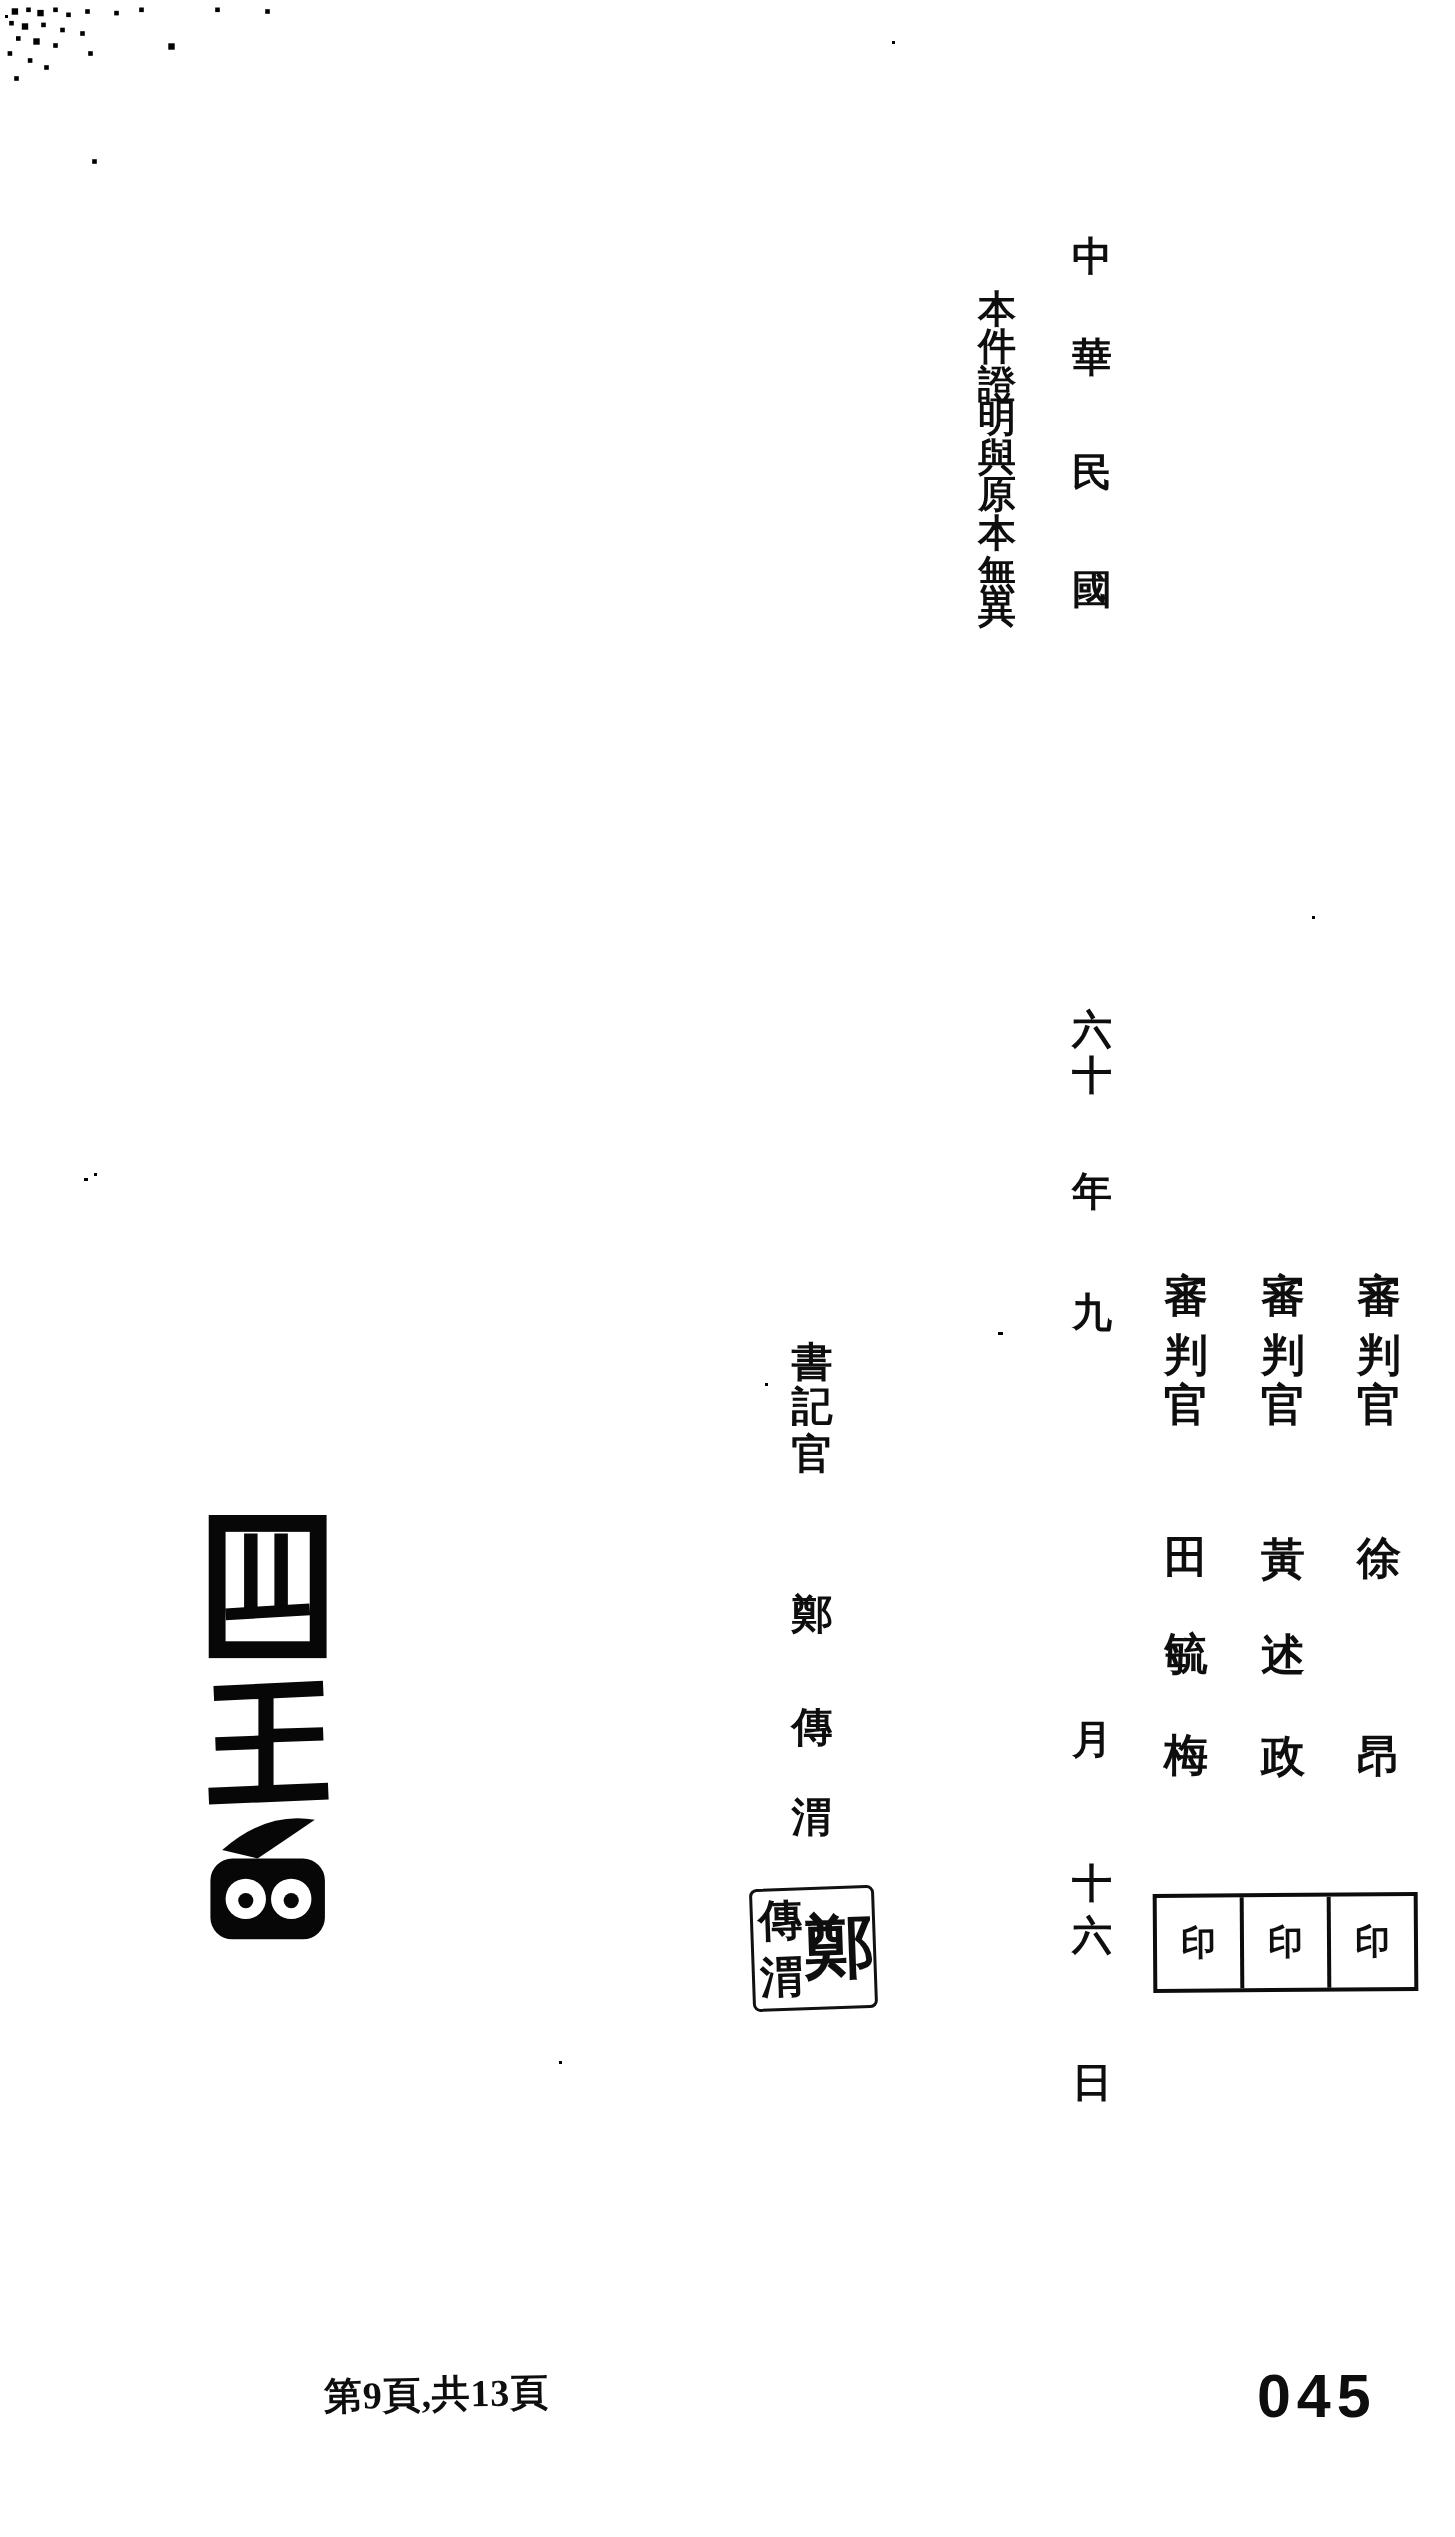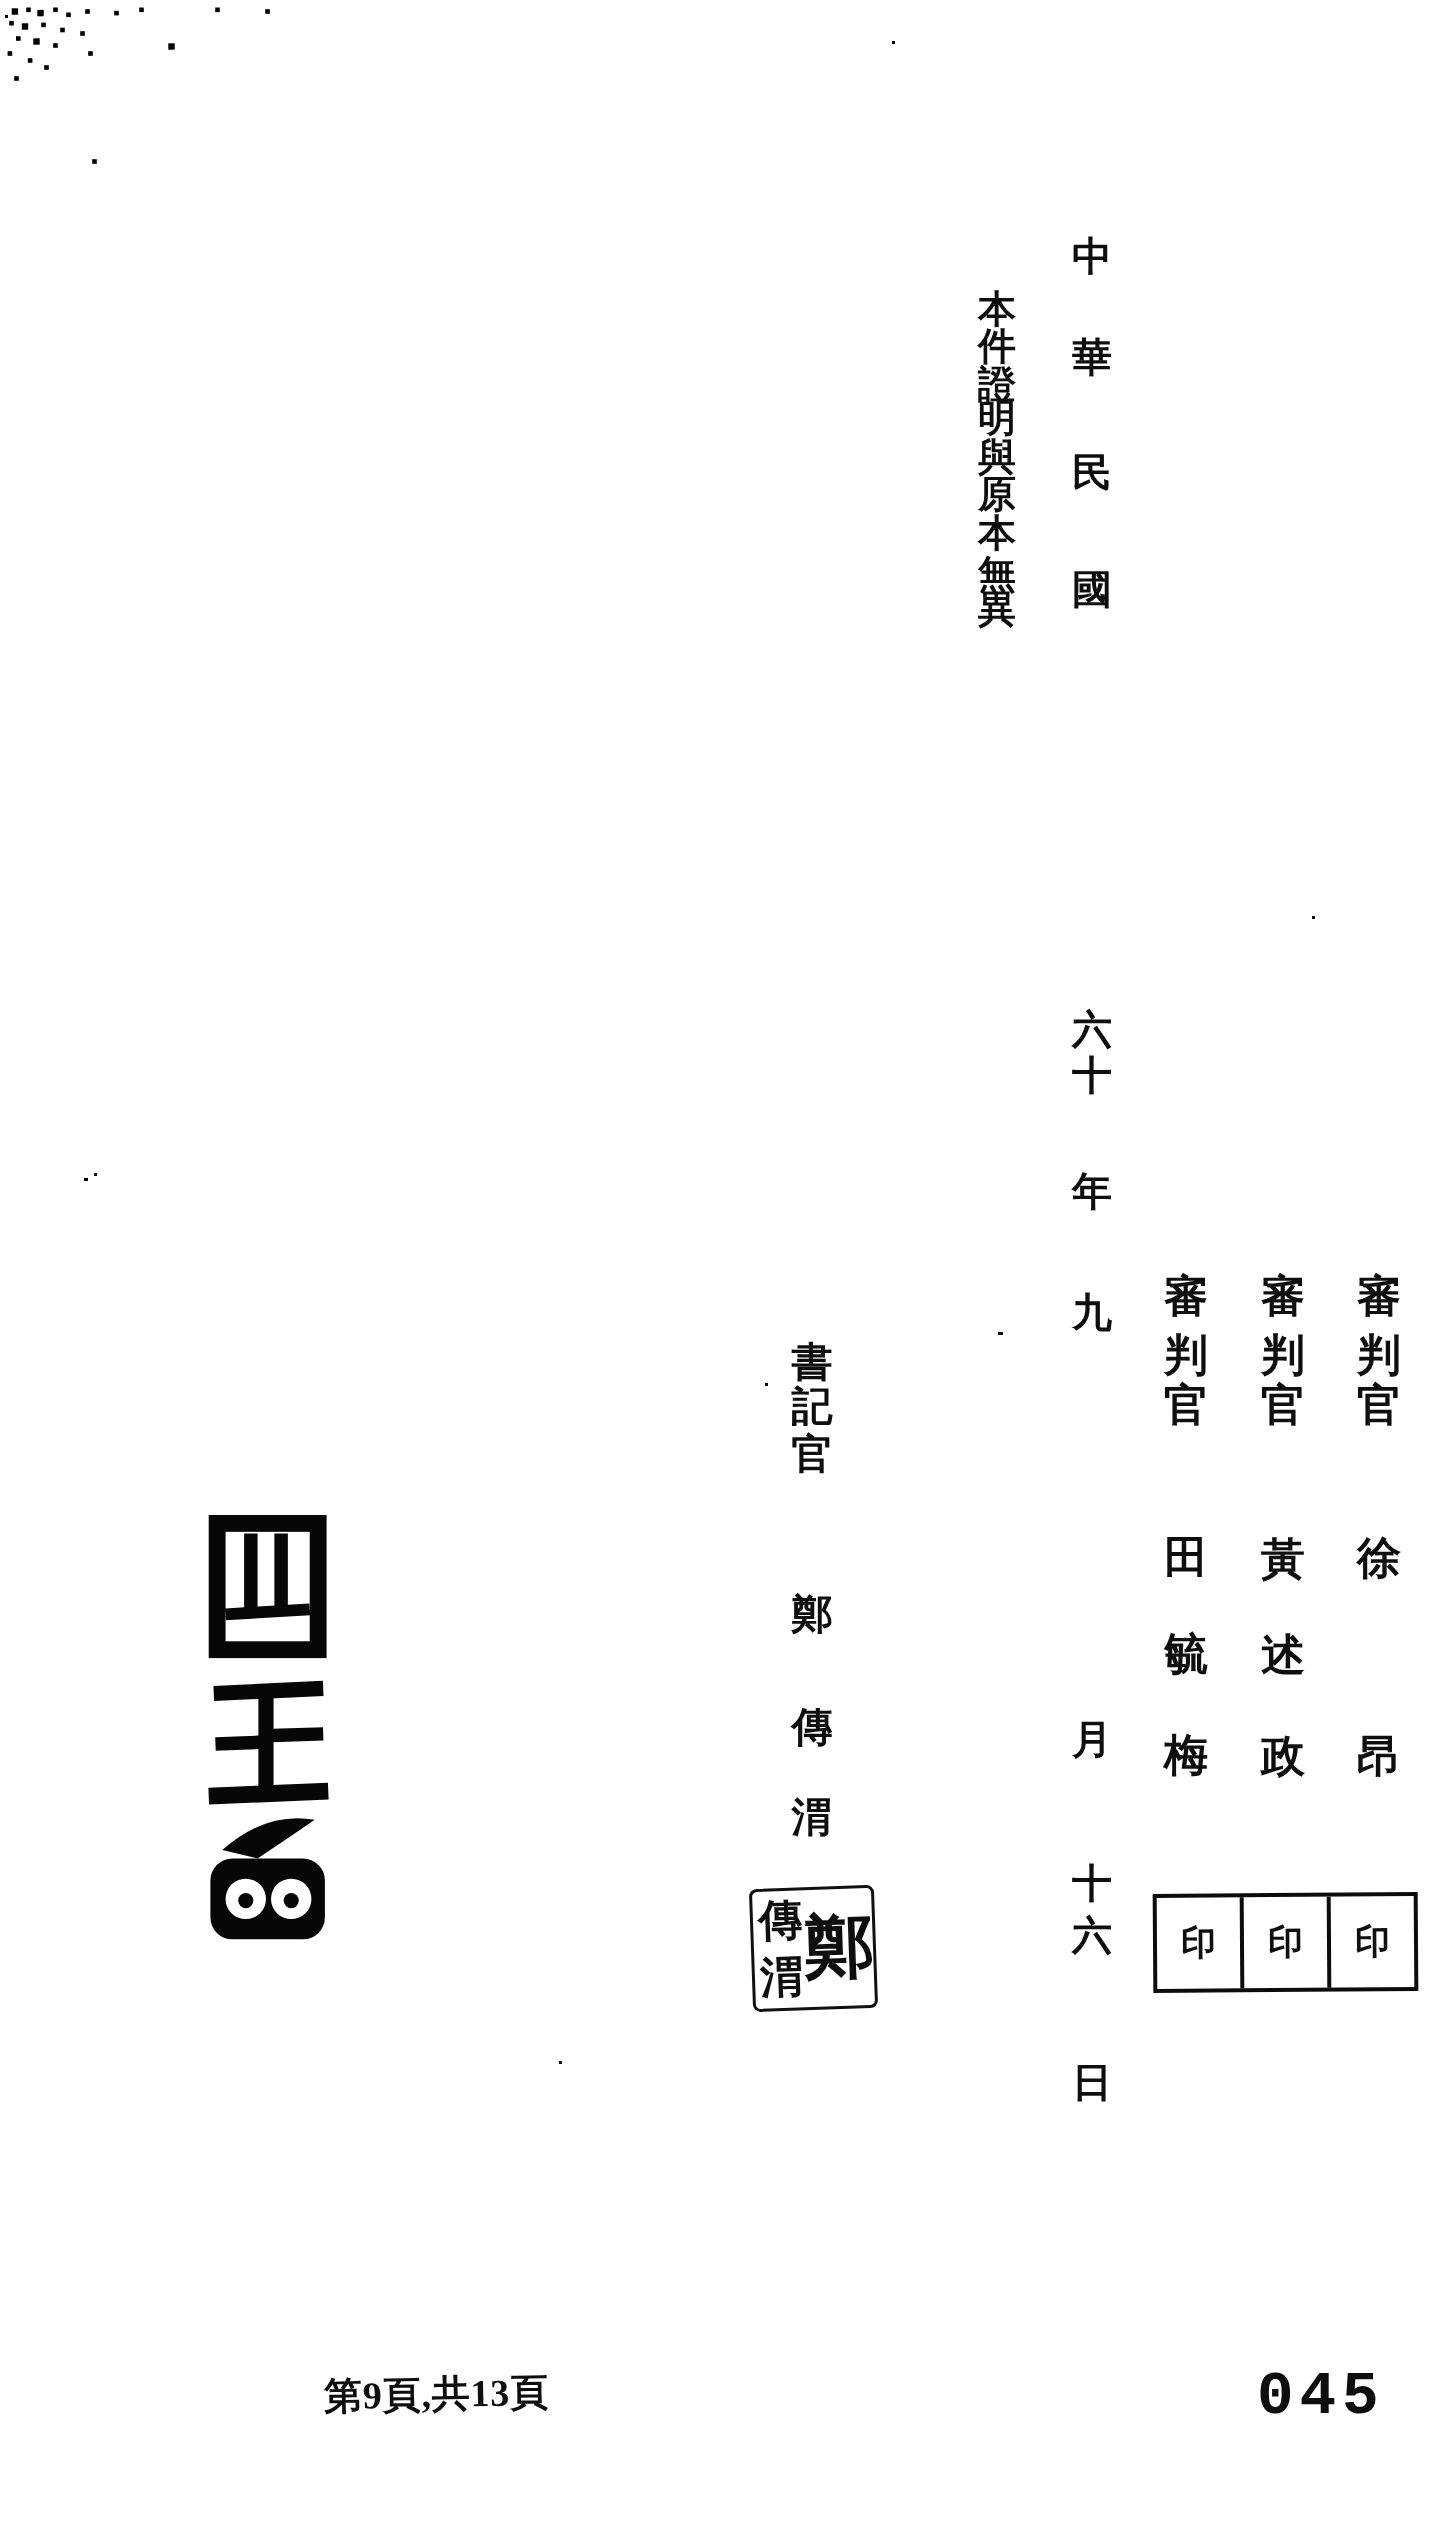--- a/index.html
+++ b/index.html
@@ -67,21 +67,21 @@
     width:227px;
     font-size:38px;
     font-weight:600;
     transform:rotate(-1.2deg);
     letter-spacing:0.8px;
     white-space:nowrap;
   }
   .archive-number{
     position:absolute;
     left:1257px;top:2366px;
-    font-family:Liberation Mono, monospace;
+    font-family:Liberation Sans, sans-serif;
     font-size:61px;
     font-weight:700;
     letter-spacing:5.9px;
     line-height:1;
   }
   
   .left-stamp{
     position:absolute;
     left:207px;top:1515px;
   }

